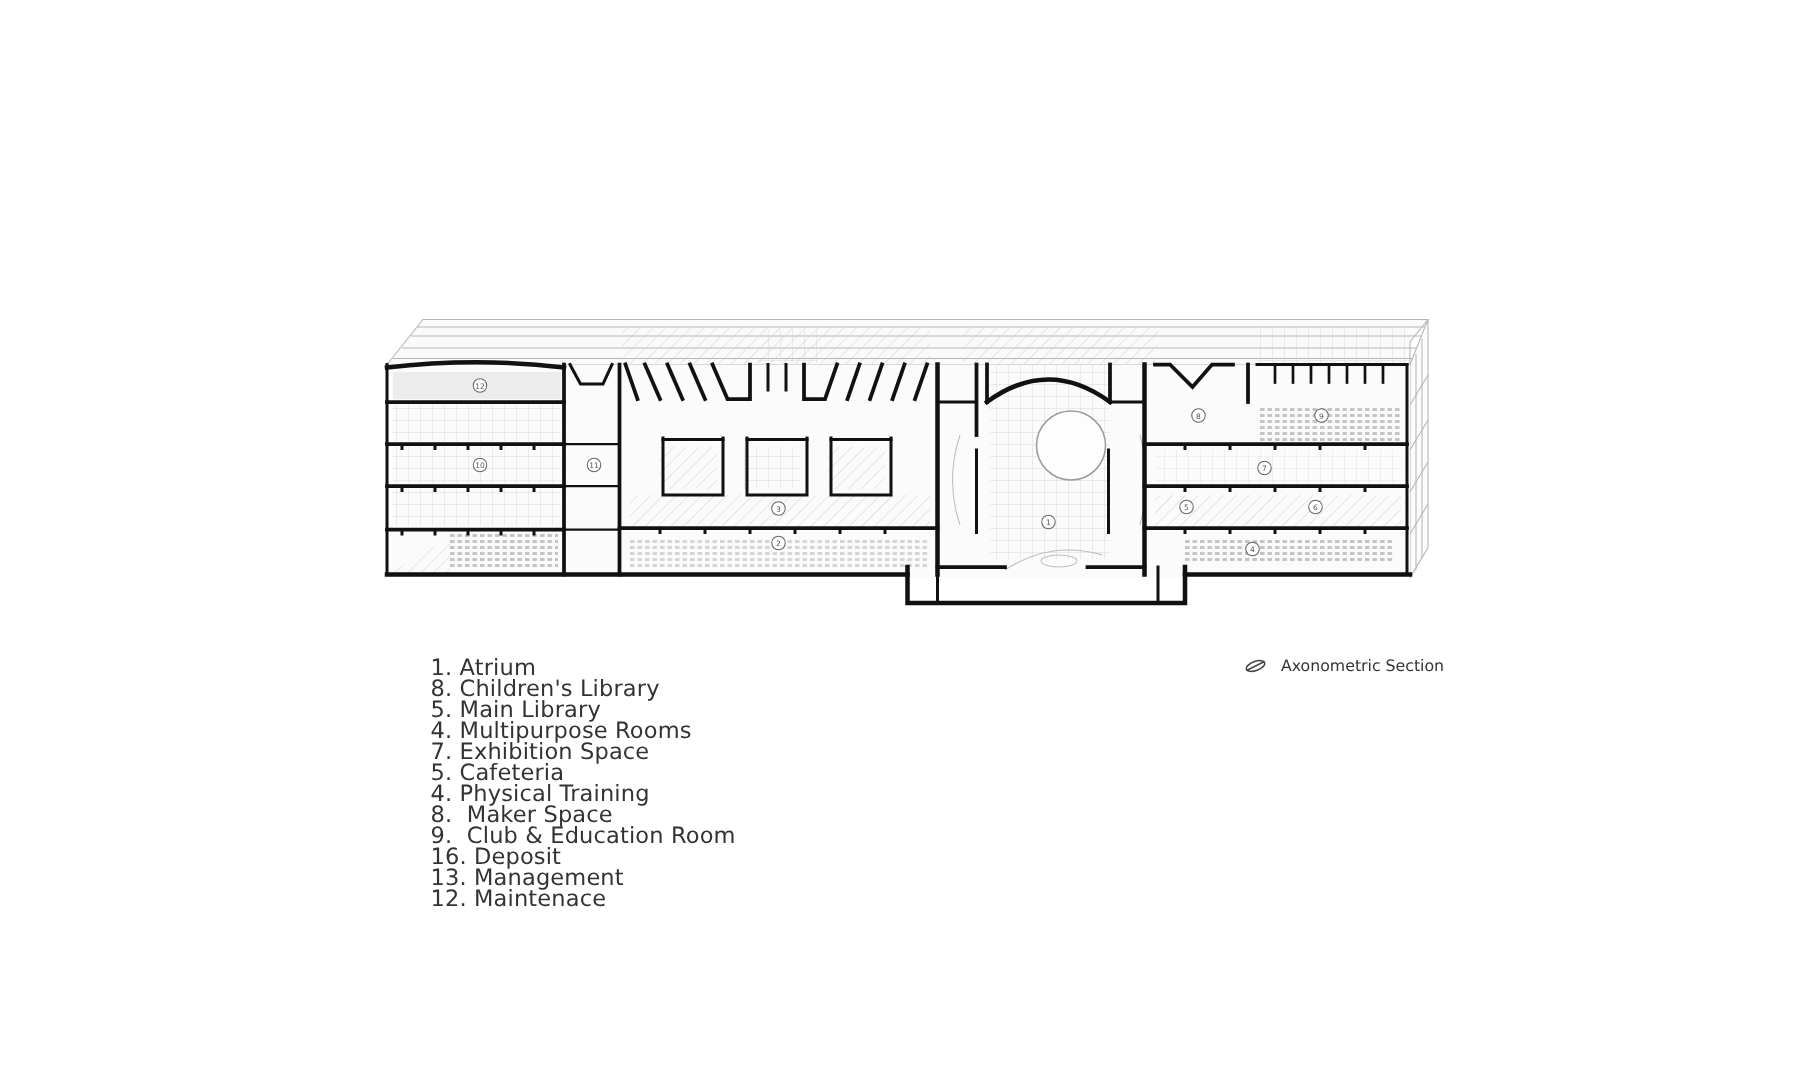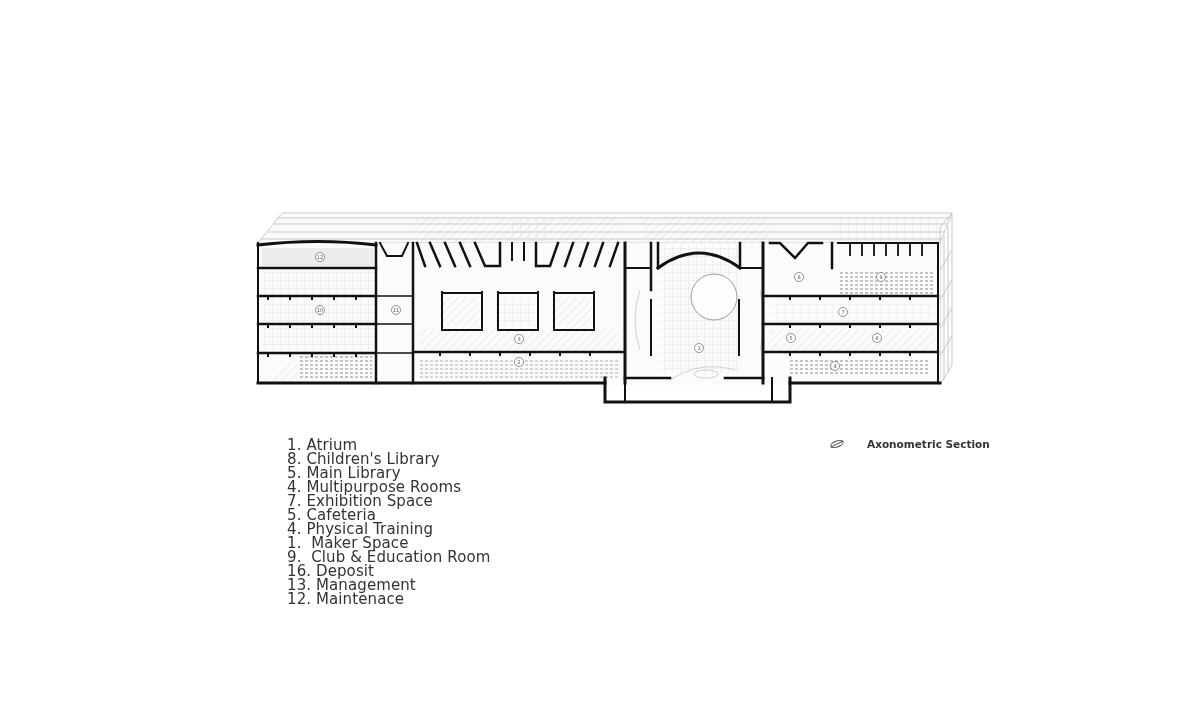--- a/index.html
+++ b/index.html
@@ -1,20 +1,20 @@
 <!DOCTYPE html>
 <html><head>
 <meta charset="utf-8">
 <style>
   html,body{margin:0;padding:0;background:#ffffff;}
   body{width:1200px;height:720px;position:relative;overflow:hidden;font-family:"DejaVu Sans","Liberation Sans",sans-serif;color:#3a3a3a;}
   #drawing{position:absolute;left:0;top:0;width:1200px;height:720px;}
   .legend{position:absolute;left:256px;top:438px;font-size:15px;line-height:14px;color:#333;letter-spacing:0.1px;margin-left:31px;}
   .legend div{white-space:pre;}
-  .caption{position:absolute;left:829px;top:438px;font-size:10.5px;color:#333;display:flex;align-items:center;gap:22px;font-weight:bold;}
+  .caption{position:absolute;left:829px;top:438px;font-size:10.5px;color:#333;display:flex;align-items:center;gap:9px;}
   .caption svg{display:block;}
 </style>
 </head>
 <body>
 
 <svg id="drawing" viewBox="0 0 1200 720" xmlns="http://www.w3.org/2000/svg">
   <defs>
     <pattern id="hatch" width="6" height="6" patternUnits="userSpaceOnUse" patternTransform="rotate(45)">
       <line x1="0" y1="0" x2="0" y2="6" stroke="#cfcfcf" stroke-width="0.7"></line>
     </pattern>
@@ -252,21 +252,21 @@
 </svg>
 
 <div class="legend" id="legend">
     <div>1. Atrium</div>
     <div>8. Children's Library</div>
     <div>5. Main Library</div>
     <div>4. Multipurpose Rooms</div>
     <div>7. Exhibition Space</div>
     <div>5. Cafeteria</div>
     <div>4. Physical Training</div>
-    <div>1.  Maker Space</div>
+    <div>8.  Maker Space</div>
     <div>9.  Club &amp; Education Room</div>
     <div>16. Deposit</div>
     <div>13. Management</div>
     <div>12. Maintenace</div>
   </div>
 
 <div class="caption">
   <svg width="16" height="10" viewBox="0 0 16 10">
     <ellipse cx="8" cy="5" rx="6.5" ry="3" fill="none" stroke="#444" stroke-width="1" transform="rotate(-20 8 5)"></ellipse>
     <line x1="2" y1="8" x2="14" y2="2" stroke="#444" stroke-width="1"></line>

